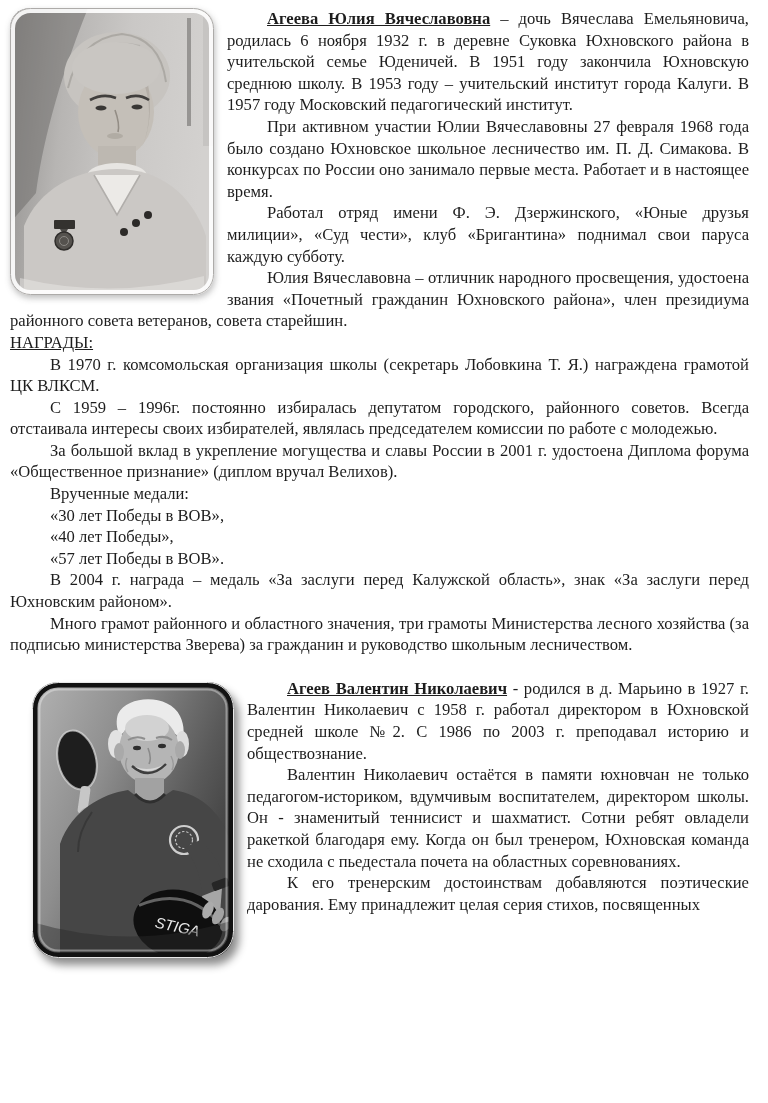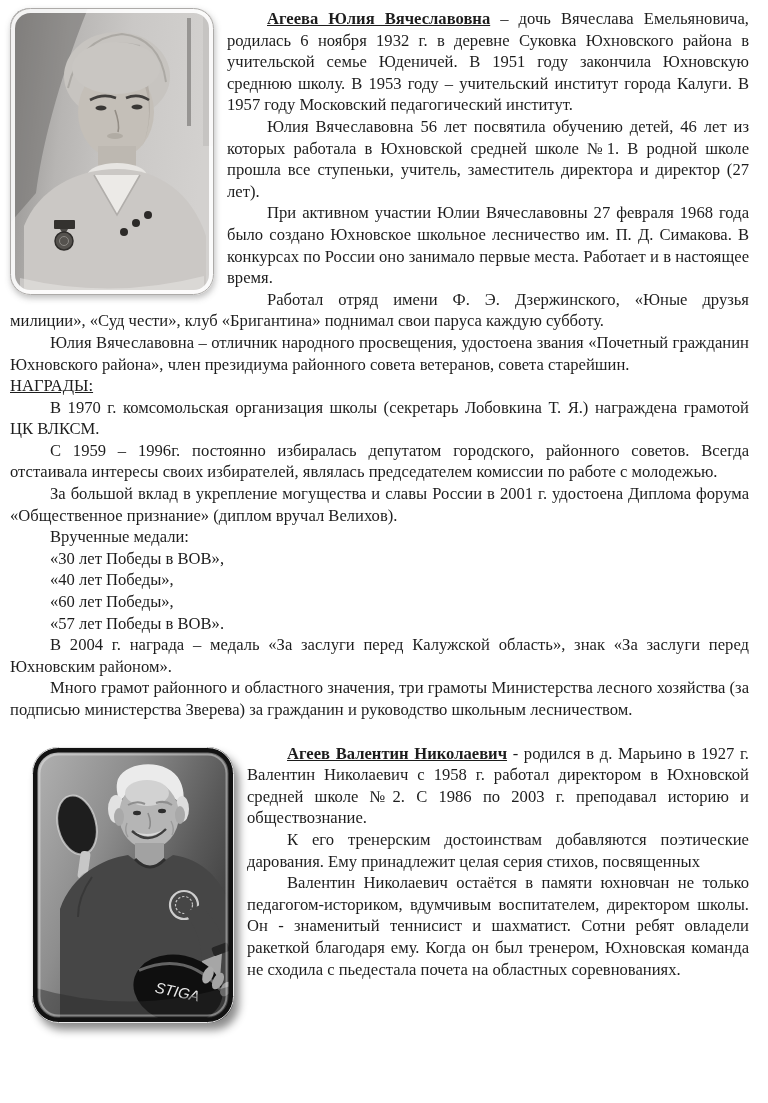--- a/index.html
+++ b/index.html
@@ -90,36 +90,34 @@
         </g>
 
         <rect x="2.5" y="2.5" width="199" height="282" rx="18" fill="none" stroke="#ffffff" stroke-width="5" opacity="0.9"></rect>
         <rect x="0.5" y="0.5" width="203" height="286" rx="20" fill="none" stroke="#adaba9" stroke-width="1"></rect>
       </svg>
     </div>
 
     <p class="para"><span class="person-name">Агеева Юлия Вячеславовна</span><span> – дочь Вячеслава Емельяновича, родилась 6 ноября 1932 г. в деревне Суковка Юхновского района в учительской семье Юденичей. В 1951 году закончила Юхновскую среднюю школу. В 1953 году – учительский институт города Калуги. В 1957 году Московский педагогический институт.</span></p>
 
     <div>
-        <p class="para">Юлия Вячеславовна 56 лет посвятила обучению детей, 46 лет из которых работала в Юхновской средней школе №1. В родной школе прошла все ступеньки, учитель, заместитель директора и директор (27 лет).</p>
         <p class="para">При активном участии Юлии Вячеславовны 27 февраля 1968 года было создано Юхновское школьное лесничество им. П. Д. Симакова. В конкурсах по России оно занимало первые места. Работает и в настоящее время.</p>
         <p class="para">Работал отряд имени Ф. Э. Дзержинского, «Юные друзья милиции», «Суд чести», клуб «Бригантина» поднимал свои паруса каждую субботу.</p>
         <p class="para">Юлия Вячеславовна – отличник народного просвещения, удостоена звания «Почетный гражданин Юхновского района», член президиума районного совета ветеранов, совета старейшин.</p>
       </div>
 
     <p class="para noindent"><span class="underline">НАГРАДЫ:</span></p>
 
     <div>
         <p class="para">В 1970 г. комсомольская организация школы (секретарь Лобовкина Т. Я.) награждена грамотой ЦК ВЛКСМ.</p>
         <p class="para">С 1959 – 1996г. постоянно избиралась депутатом городского, районного советов. Всегда отстаивала интересы своих избирателей, являлась председателем комиссии по работе с молодежью.</p>
         <p class="para">За большой вклад в укрепление могущества и славы России в 2001 г. удостоена Диплома форума «Общественное признание» (диплом вручал Велихов).</p>
         <p class="para">Врученные медали:</p>
         <p class="para">«30 лет Победы в ВОВ»,</p>
         <p class="para">«40 лет Победы»,</p>
-        <p class="para">«60 лет Победы»,</p>
         <p class="para">«57 лет Победы в ВОВ».</p>
         <p class="para">В 2004 г. награда – медаль «За заслуги перед Калужской область», знак «За заслуги перед Юхновским районом».</p>
         <p class="para">Много грамот районного и областного значения, три грамоты Министерства лесного хозяйства (за подписью министерства Зверева) за гражданин и руководство школьным лесничеством.</p>
       </div>
   </div>
 
   <div class="flow section2">
 
     <div class="photo2">
       <svg viewBox="0 0 202 276" xmlns="http://www.w3.org/2000/svg">
@@ -190,18 +188,18 @@
 
         <rect x="3" y="3" width="196" height="270" rx="23" fill="none" stroke="#121212" stroke-width="5"></rect>
         <rect x="7.5" y="7.5" width="187" height="261" rx="19" fill="none" stroke="#f2f2f2" stroke-width="2" opacity="0.4"></rect>
         <rect x="0.5" y="0.5" width="201" height="275" rx="26" fill="none" stroke="#e8e8e8" stroke-width="1"></rect>
       </svg>
     </div>
 
     <p class="para"><span class="person-name">Агеев Валентин Николаевич</span><span> - родился в д. Марьино в 1927 г. Валентин Николаевич с 1958 г. работал директором в Юхновской средней школе №2. С 1986 по 2003 г.  преподавал историю и обществознание.</span></p>
 
     <div>
+        <p class="para">Валентин Николаевич остаётся в памяти юхновчан не только педагогом-историком, вдумчивым воспитателем, директором школы. Он - знаменитый теннисист и шахматист. Сотни ребят овладели ракеткой благодаря ему. Когда он был тренером, Юхновская команда не сходила с пьедестала почета на областных соревнованиях.</p>
         <p class="para">К его тренерским достоинствам добавляются поэтические дарования. Ему принадлежит целая серия стихов, посвященных</p>
-        <p class="para">Валентин Николаевич остаётся в памяти юхновчан не только педагогом-историком, вдумчивым воспитателем, директором школы. Он - знаменитый теннисист и шахматист. Сотни ребят овладели ракеткой благодаря ему. Когда он был тренером, Юхновская команда не сходила с пьедестала почета на областных соревнованиях.</p>
       </div>
   </div>
 
 </div>
 
 </body></html>

